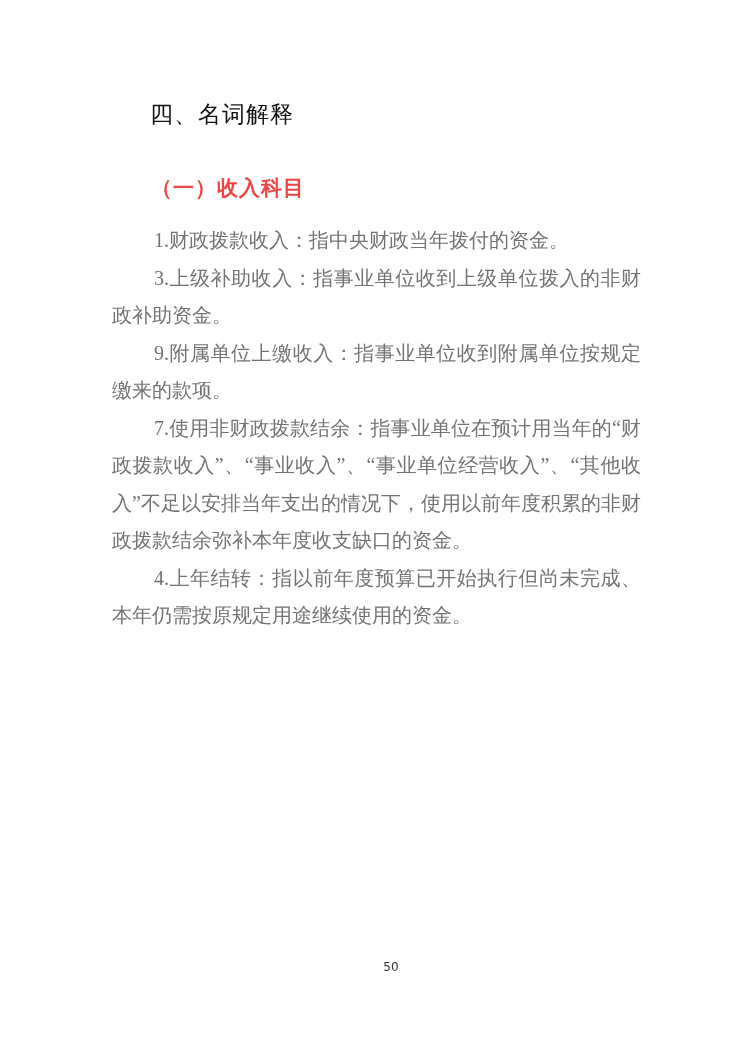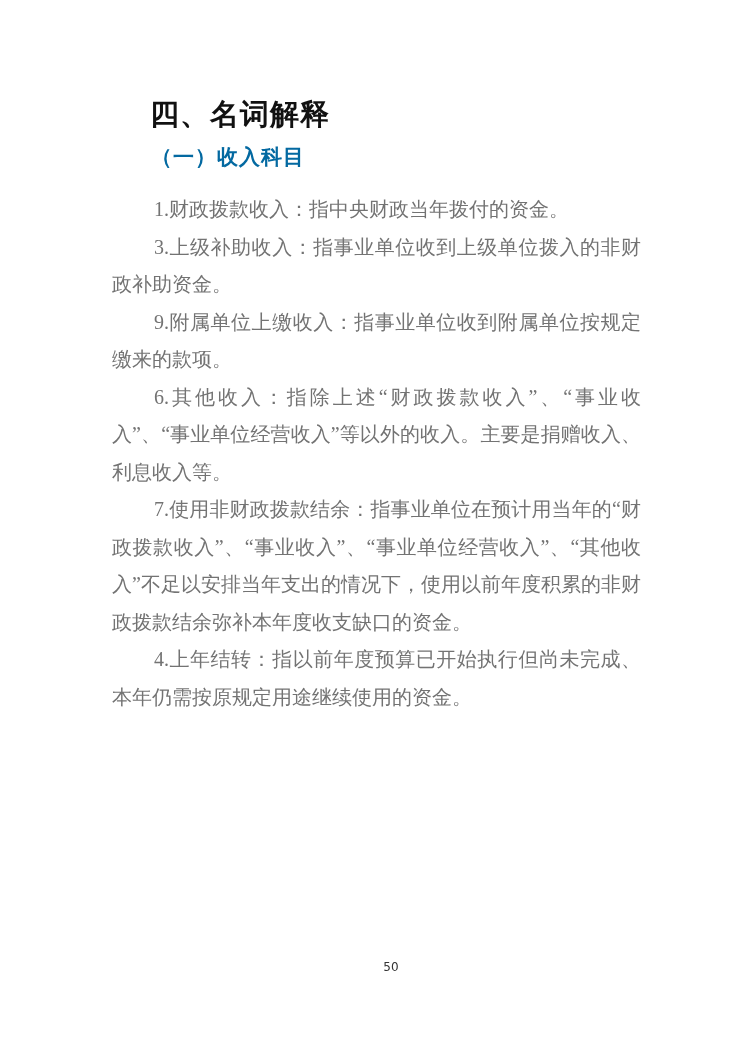--- a/index.html
+++ b/index.html
@@ -14,34 +14,34 @@
     color: #1c1c1c;
   }
   .content {
     position: absolute;
     left: 112px;
     top: 99px;
     width: 529px;
   }
   .sec-heading {
     font-family: "DejaVu Sans", sans-serif;
-    font-weight: bold;
-    font-size: 29px;
+    font-weight: normal;
+    font-size: 23px;
     line-height: 31px;
     color: #111111;
     padding-left: 38px;
-    margin-bottom: 13px;
+    margin-bottom: 44px;
     letter-spacing: 1px;
   }
   .subsec-heading {
     font-family: "Liberation Serif", serif;
     font-weight: bold;
     font-size: 21px;
     line-height: 29px;
-    color: #0369a1;
+    color: #ef4444;
     padding-left: 39px;
     margin-bottom: 19px;
     letter-spacing: 1px;
   }
   .para {
     font-size: 20px;
     line-height: 37.5px;
     text-align: justify;
     text-justify: inter-ideograph;
     text-indent: 42px;
@@ -61,18 +61,17 @@
 </head>
 <body>
 
 <div class="page">
   <div class="content">
     <h1 class="sec-heading">四、名词解释</h1>
     <h2 class="subsec-heading">（一）收入科目</h2>
     <p class="para">1.财政拨款收入：指中央财政当年拨付的资金。</p>
     <p class="para">3.上级补助收入：指事业单位收到上级单位拨入的非财政补助资金。</p>
     <p class="para">9.附属单位上缴收入：指事业单位收到附属单位按规定缴来的款项。</p>
-    <p class="para">6.其他收入：指除上述“财政拨款收入”、“事业收入”、“事业单位经营收入”等以外的收入。主要是捐赠收入、利息收入等。</p>
     <p class="para">7.使用非财政拨款结余：指事业单位在预计用当年的“财政拨款收入”、“事业收入”、“事业单位经营收入”、“其他收入”不足以安排当年支出的情况下，使用以前年度积累的非财政拨款结余弥补本年度收支缺口的资金。</p>
     <p class="para">4.上年结转：指以前年度预算已开始执行但尚未完成、本年仍需按原规定用途继续使用的资金。</p>
   </div>
   <div class="page-number">50</div>
 </div>
 
 </body></html>

